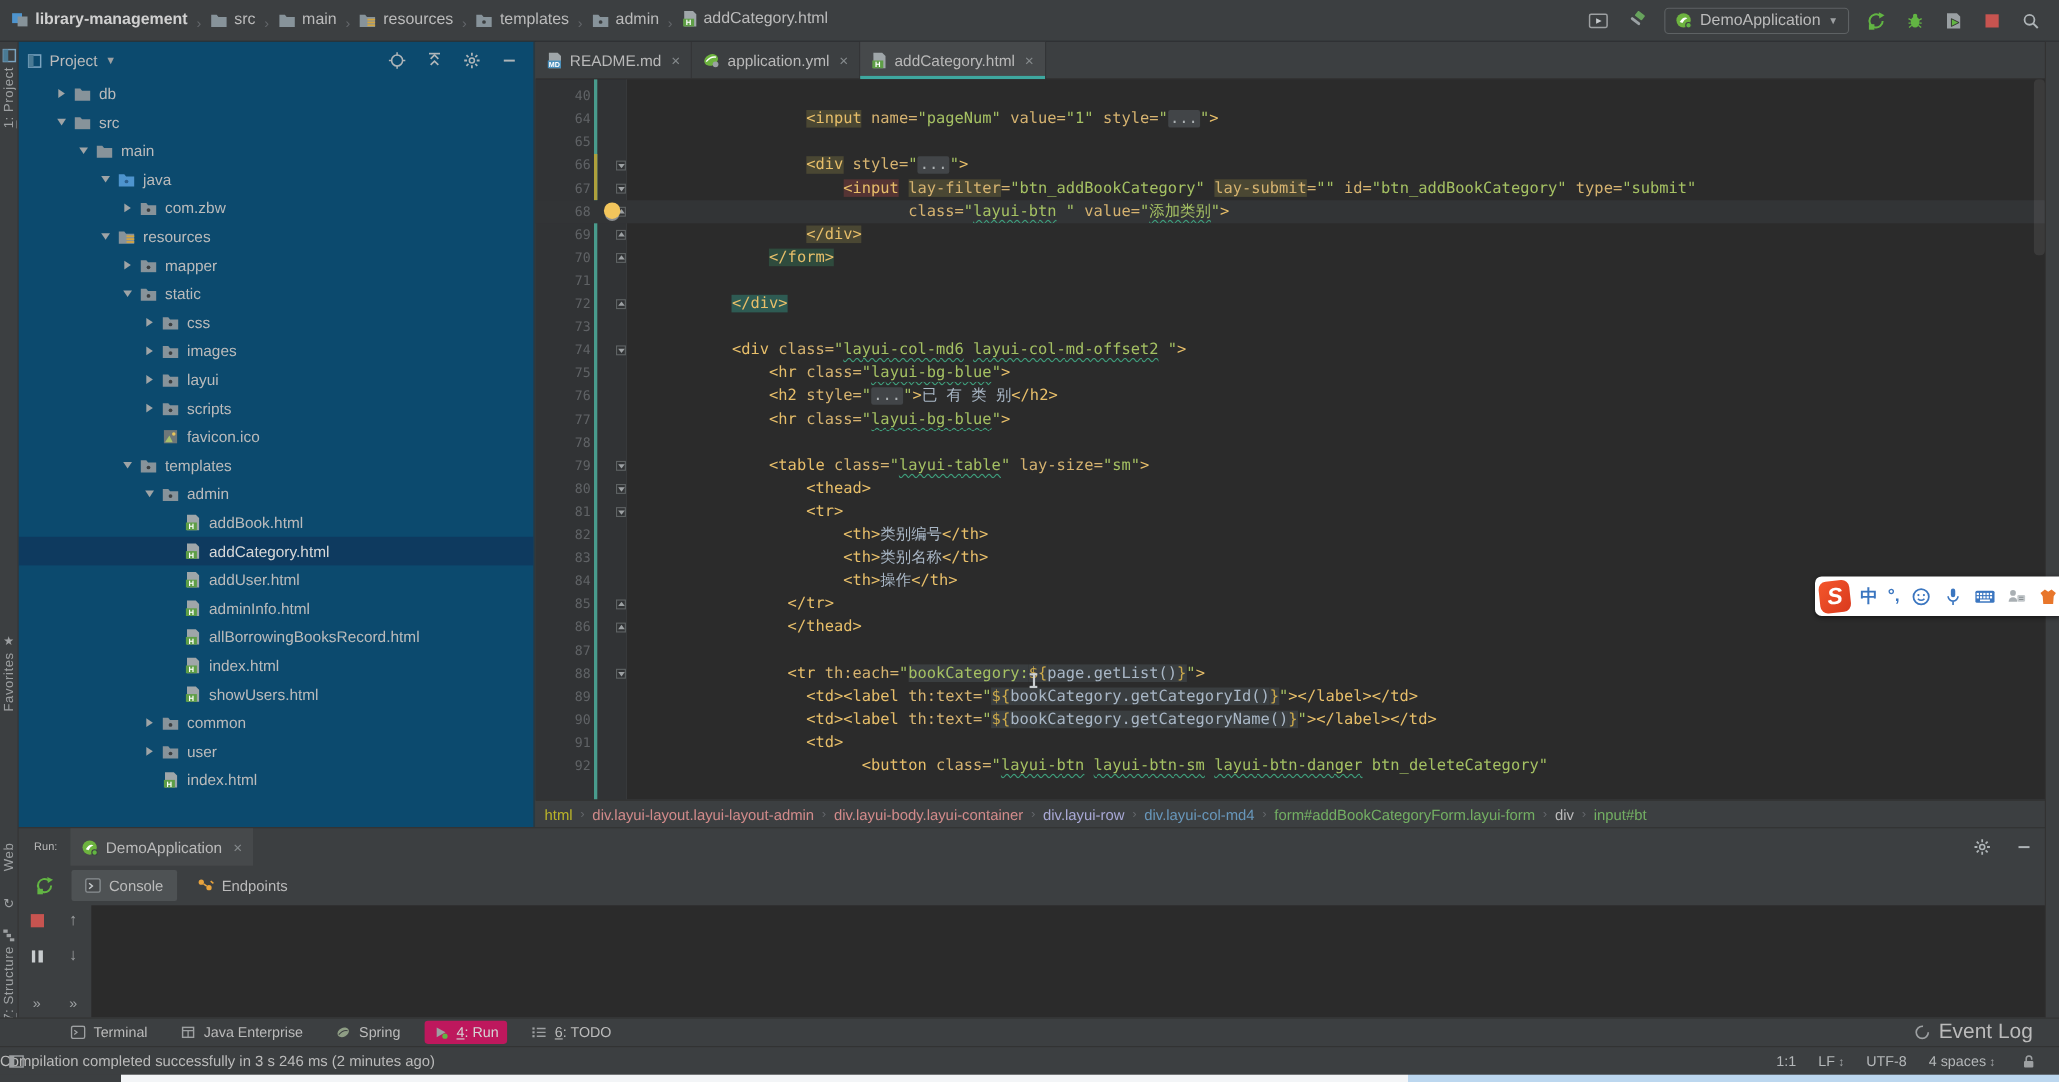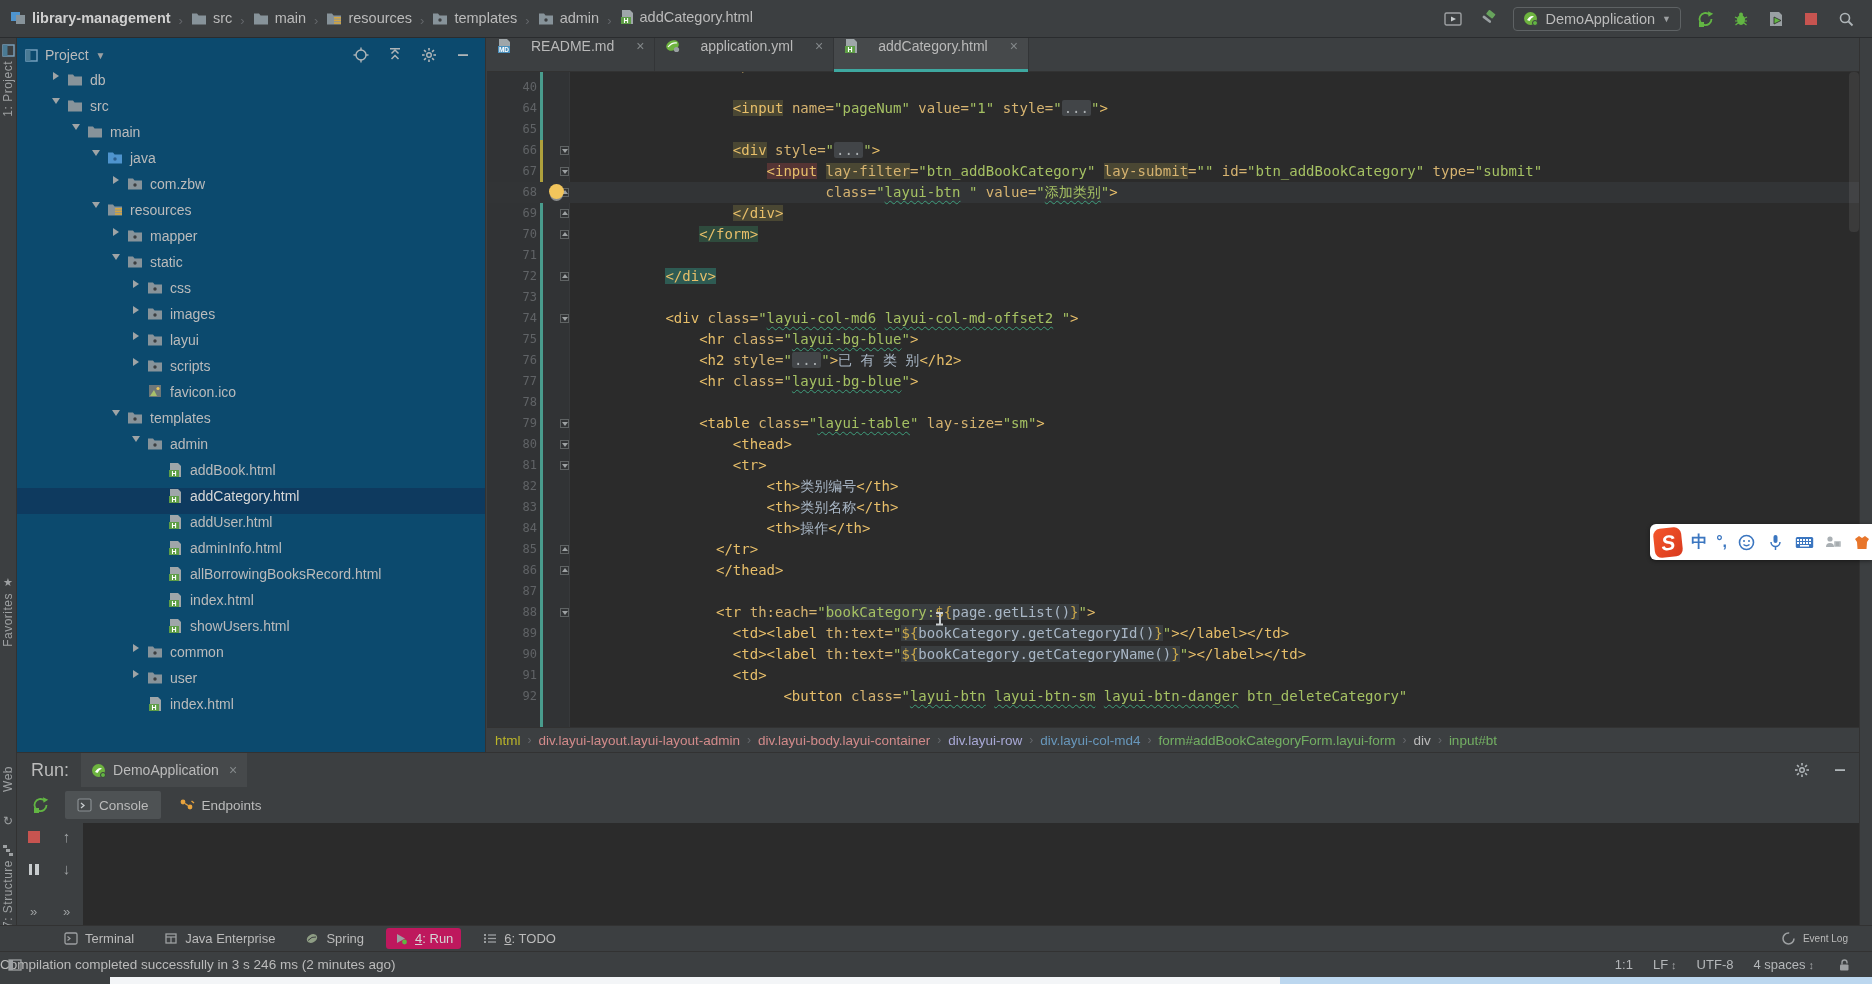--- a/index.html
+++ b/index.html
@@ -14,29 +14,29 @@
   .ibtn{display:inline-flex;align-items:center;justify-content:center;width:20px;height:20px}
   
   #stripe-left{position:absolute;left:0;top:38px;width:16px;height:887px;background:#3C3F41;border-right:1px solid #323232}
   .vlabel{writing-mode:vertical-lr;transform:rotate(180deg);font-size:12px;color:#9DA0A2;letter-spacing:.5px;white-space:nowrap}
   .stripe-item{position:absolute;left:0;width:16px;display:flex;flex-direction:column;align-items:center;gap:4px}
   
   #project-panel{position:absolute;left:17px;top:38px;width:469px;height:714px;background:#0c4a6e;border-right:1px solid #323232;box-sizing:border-box;overflow:hidden}
   #project-header{height:34px;display:flex;align-items:center;padding:0 8px;gap:7px}
   #project-header .spacer{flex:1}
   #tree{position:absolute;top:34px;left:0;right:0;bottom:0}
-  .trow{height:26px;display:flex;align-items:flex-start;font-size:14px;color:#BBBBBB;white-space:nowrap;cursor:default}
+  .trow{height:26px;display:flex;align-items:center;font-size:14px;color:#BBBBBB;white-space:nowrap;cursor:default}
   .trow.sel{background:#0E3A5F;color:#D8D8D8}
   .arrcell{width:18px;display:inline-flex;justify-content:center;flex:none}
   .arr-c{width:0;height:0;border-left:6px solid #9FA4A6;border-top:4.5px solid transparent;border-bottom:4.5px solid transparent}
   .arr-o{width:0;height:0;border-top:6px solid #9FA4A6;border-left:4.5px solid transparent;border-right:4.5px solid transparent}
   .ticon{width:20px;display:inline-flex;justify-content:center;flex:none;margin-right:5px}
   
   #editor-tabs{position:absolute;left:487px;top:38px;right:0;height:34px;background:#3C3F41;border-bottom:1px solid #323232;display:flex;align-items:stretch;box-sizing:border-box}
-  .etab{display:flex;gap:20px;padding:0 10px;font-size:14px;color:#B9B9B9;border-right:1px solid #333537;position:relative;cursor:default}
+  .etab{display:flex;align-items:center;gap:7px;padding:0 10px;font-size:14px;color:#B9B9B9;border-right:1px solid #333537;position:relative;cursor:default}
   .etab.active{background:#46494B}
   .etab.active:after{content:"";position:absolute;left:0;right:0;bottom:-1px;height:3px;background:#3EA8A0}
   .etab .x{color:#84898B;font-size:14px;margin-left:2px}
   
   #editor-body{position:absolute;left:487px;top:72px;right:0;height:655px;background:#2B2B2B;overflow:hidden}
   #gutter-bg{position:absolute;left:0;top:0;bottom:0;width:82px;background:#313335;border-right:1px solid #37393B}
   #lines{position:absolute;left:0;top:-16px;right:0}
   .line{height:21px;display:flex;white-space:pre;font-family:"DejaVu Sans Mono",monospace;font-size:14px;line-height:21px}
   .line.caret{background:#323436}
   .ln{width:50px;text-align:right;padding-right:7px;color:#606366;font-size:12px;flex:none;font-family:"DejaVu Sans Mono",monospace}
@@ -58,41 +58,41 @@
   #ibeam:before{content:"";position:absolute;left:4px;top:2px;bottom:2px;width:1.5px;background:#C9CDCF}
   #ibeam:after{content:"";position:absolute;left:1px;right:1px;top:2px;height:1.5px;background:#C9CDCF;box-shadow:0 11.5px 0 0 #C9CDCF}
   #vthumb{position:absolute;right:13px;top:0;width:10px;height:160px;background:rgba(255,255,255,.08);border-radius:4px}
   .emark{position:absolute;right:3px;width:9px;height:3px;background:#BBB529}
   
   #editor-bc{position:absolute;left:487px;top:727px;right:0;height:25px;background:#3C3F41;border-top:1px solid #323232;display:flex;align-items:center;padding-left:8px;font-size:13.5px;white-space:nowrap;overflow:hidden;box-sizing:border-box}
   .bsep{color:#63666A;margin:0 7px;font-size:12px}
   
   #run-panel{position:absolute;left:17px;top:752px;right:0;height:173px;background:#3C3F41;border-top:1px solid #323232;box-sizing:border-box}
   #run-header{height:34px;display:flex;align-items:center}
-  #run-label{margin-left:14px;font-size:18px}
+  #run-label{margin-left:14px;font-size:10px}
   .rtab{display:flex;align-items:center;gap:7px;background:#46494B;height:34px;padding:0 10px;margin-left:12px;font-size:14px}
   .rtab .x{color:#84898B;margin-left:3px}
   #run-header-actions{margin-left:auto;display:flex;gap:18px;padding-right:22px}
   #run-tabrow{height:36px;display:flex;align-items:center}
   #rerun-slot{width:48px;display:flex;justify-content:center}
   .ctab{display:flex;align-items:center;gap:7px;height:28px;padding:0 12px;font-size:13.5px;color:#BBBBBB}
   .ctab.active{background:#4E5254;border-radius:2px}
   #console-wrap{position:absolute;left:0;top:70px;right:0;bottom:0}
   #console-body{position:absolute;left:66px;top:0;right:0;bottom:0;background:#2B2B2B}
   .vtool{position:absolute;top:0;bottom:0;width:33px;display:flex;flex-direction:column;align-items:center;gap:12px;padding-top:4px;box-sizing:border-box}
   .vtool .pushbottom{margin-top:auto;margin-bottom:6px;color:#9DA0A2;font-size:13px}
   .stop-sq{width:12px;height:12px;background:#C75450}
   .pauseic{display:inline-flex;gap:3px}.pauseic i{width:3.5px;height:11px;background:#C8CCCE;display:block}
   .garrow{color:#9DA0A2;font-size:15px;line-height:14px}
   
   #bottom-bar{position:absolute;left:0;top:925px;width:1872px;height:26px;background:#3C3F41;border-top:1px solid #323232;display:flex;align-items:center;box-sizing:border-box}
   .bitem{display:flex;align-items:center;gap:7px;font-size:13px;color:#BBBBBB;padding:3px 8px;border-radius:3px;margin-right:14px}
   .bitem.active{background:#be185d;color:#D5D5D5}
   .mn{text-decoration:underline}
-  #event-log{margin-left:auto;display:flex;align-items:center;gap:7px;font-size:10px;padding-right:24px}
+  #event-log{margin-left:auto;display:flex;align-items:center;gap:7px;font-size:19px;padding-right:24px}
   
   #status-bar{position:absolute;left:0;top:951px;width:1872px;height:26px;background:#3C3F41;border-top:1px solid #323232;display:flex;align-items:center;box-sizing:border-box;font-size:13.5px}
   #status-msg{color:#BBBBBB}
   #status-right{margin-left:auto;display:flex;align-items:center;gap:20px;padding-right:18px;color:#B4B7B9;font-size:13px}
   .updn{color:#9DA0A2;font-size:11px;margin-left:3px}
   #bottom-strip-w{position:absolute;left:110px;top:977px;width:1170px;height:7px;background:#F3F5F7}
   #bottom-strip-b{position:absolute;left:1280px;top:977px;width:592px;height:7px;background:#BCD7EF}
   
   #stripe-right{position:absolute;right:0;top:38px;width:12px;height:887px;background:#3C3F41;border-left:1px solid #323232}
   

